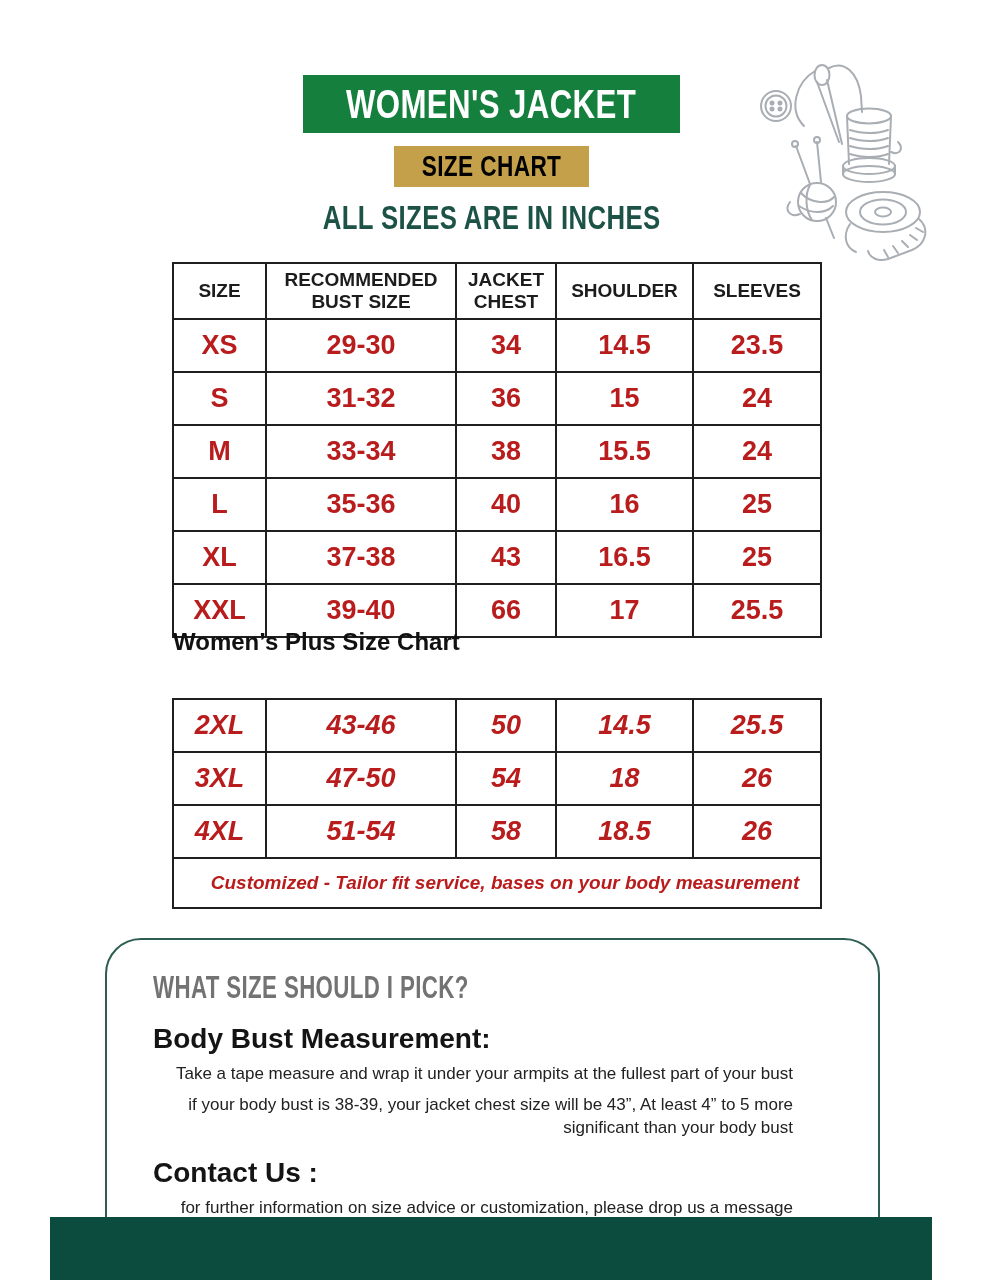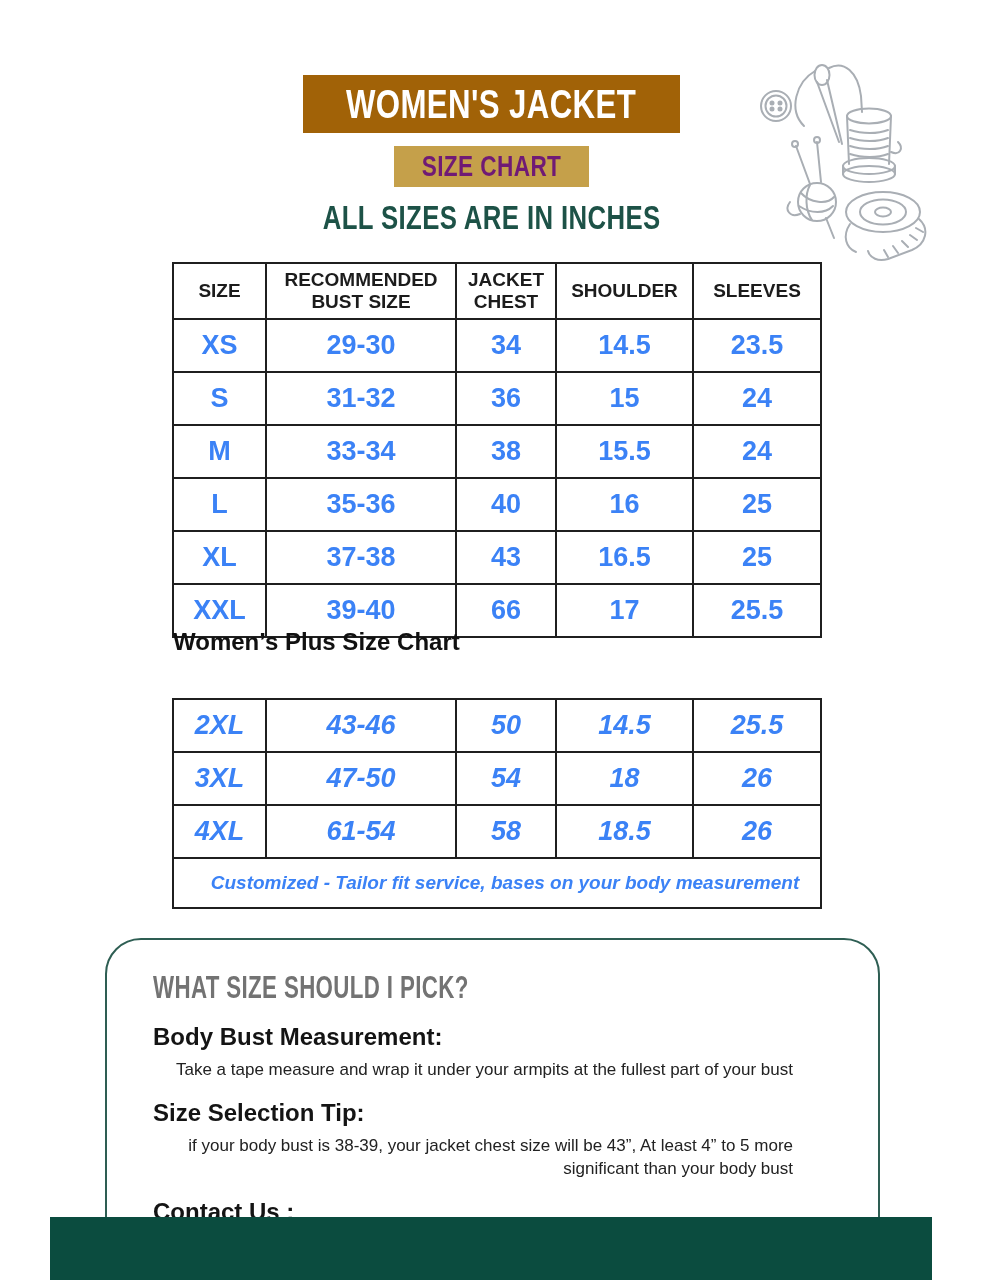--- a/index.html
+++ b/index.html
@@ -25,35 +25,35 @@
     flex-direction: column;
     align-items: center;
   }
   .condensed {
     display: inline-block;
     transform: scaleX(0.78);
     transform-origin: center center;
     white-space: nowrap;
   }
   .banner-green {
-    background: #a16207;
+    background: #15803d;
     color: #ffffff;
     height: 58px;
     min-width: 300px;
     display: flex;
     align-items: center;
     justify-content: center;
     font-weight: bold;
     font-size: 40px;
     letter-spacing: 0.5px;
     padding: 0 2px;
   }
   .banner-gold {
     background: #c5a04a;
-    color: #701a75;
+    color: #000000;
     height: 41px;
     min-width: 174px;
     margin-top: 13px;
     display: flex;
     align-items: center;
     justify-content: center;
     font-weight: bold;
     font-size: 29px;
     letter-spacing: 0.5px;
     padding: 0 8px;
@@ -97,21 +97,21 @@
     font-weight: 600;
     height: 56px;
     line-height: 1.15;
     padding: 2px;
     color: #1c1c1c;
   }
   table.size-table td {
     font-size: 27px;
     font-weight: 600;
     height: 53px;
-    color: #3b82f6;
+    color: #b91c1c;
   }
   td.custom-note {
     font-size: 19px !important;
     font-weight: 600;
     text-align: center;
     padding-left: 16px;
     height: 50px !important;
   }
   .plus-heading {
     position: absolute;
@@ -136,21 +136,21 @@
     z-index: 1;
   }
   .info-heading {
     font-size: 31px;
     font-weight: bold;
     color: #737373;
     letter-spacing: 0.5px;
   }
   .info-heading .condensed { transform-origin: left center; transform: scaleX(0.72); }
   .info-title {
-    font-size: 24px;
+    font-size: 28px;
     font-weight: bold;
     color: #141414;
     margin-top: 17px;
   }
   .info-text {
     font-size: 17px;
     font-weight: 500;
     color: #222222;
     margin-top: 8px;
     max-width: 640px;
@@ -330,40 +330,39 @@
       </tr>
       <tr>
         <td>3XL</td>
         <td>47-50</td>
         <td>54</td>
         <td>18</td>
         <td>26</td>
       </tr>
       <tr>
         <td>4XL</td>
-        <td>61-54</td>
+        <td>51-54</td>
         <td>58</td>
         <td>18.5</td>
         <td>26</td>
       </tr>
       <tr>
         <td class="custom-note" colspan="5">Customized - Tailor fit service, bases on your body measurement</td>
       </tr>
     </tbody>
   </table>
 
   <section class="info-panel">
     <h1 class="info-heading">
       <span class="condensed">WHAT SIZE SHOULD I PICK?</span>
     </h1>
 
     <h3 class="info-title">Body Bust Measurement:</h3>
     <p class="info-text">Take a tape measure and wrap it under your armpits at the fullest part of your bust</p>
 
-    <h3 class="info-title">Size Selection Tip:</h3>
     <p class="info-text">if your body bust is 38-39, your jacket chest size will be 43”, At least 4” to 5 more significant than your body bust</p>
 
     <h3 class="info-title">Contact Us :</h3>
     <p class="info-text">for further information on size advice or customization, please drop us a message</p>
   </section>
 
   <footer class="footer-bar"></footer>
 
 </div>
 

